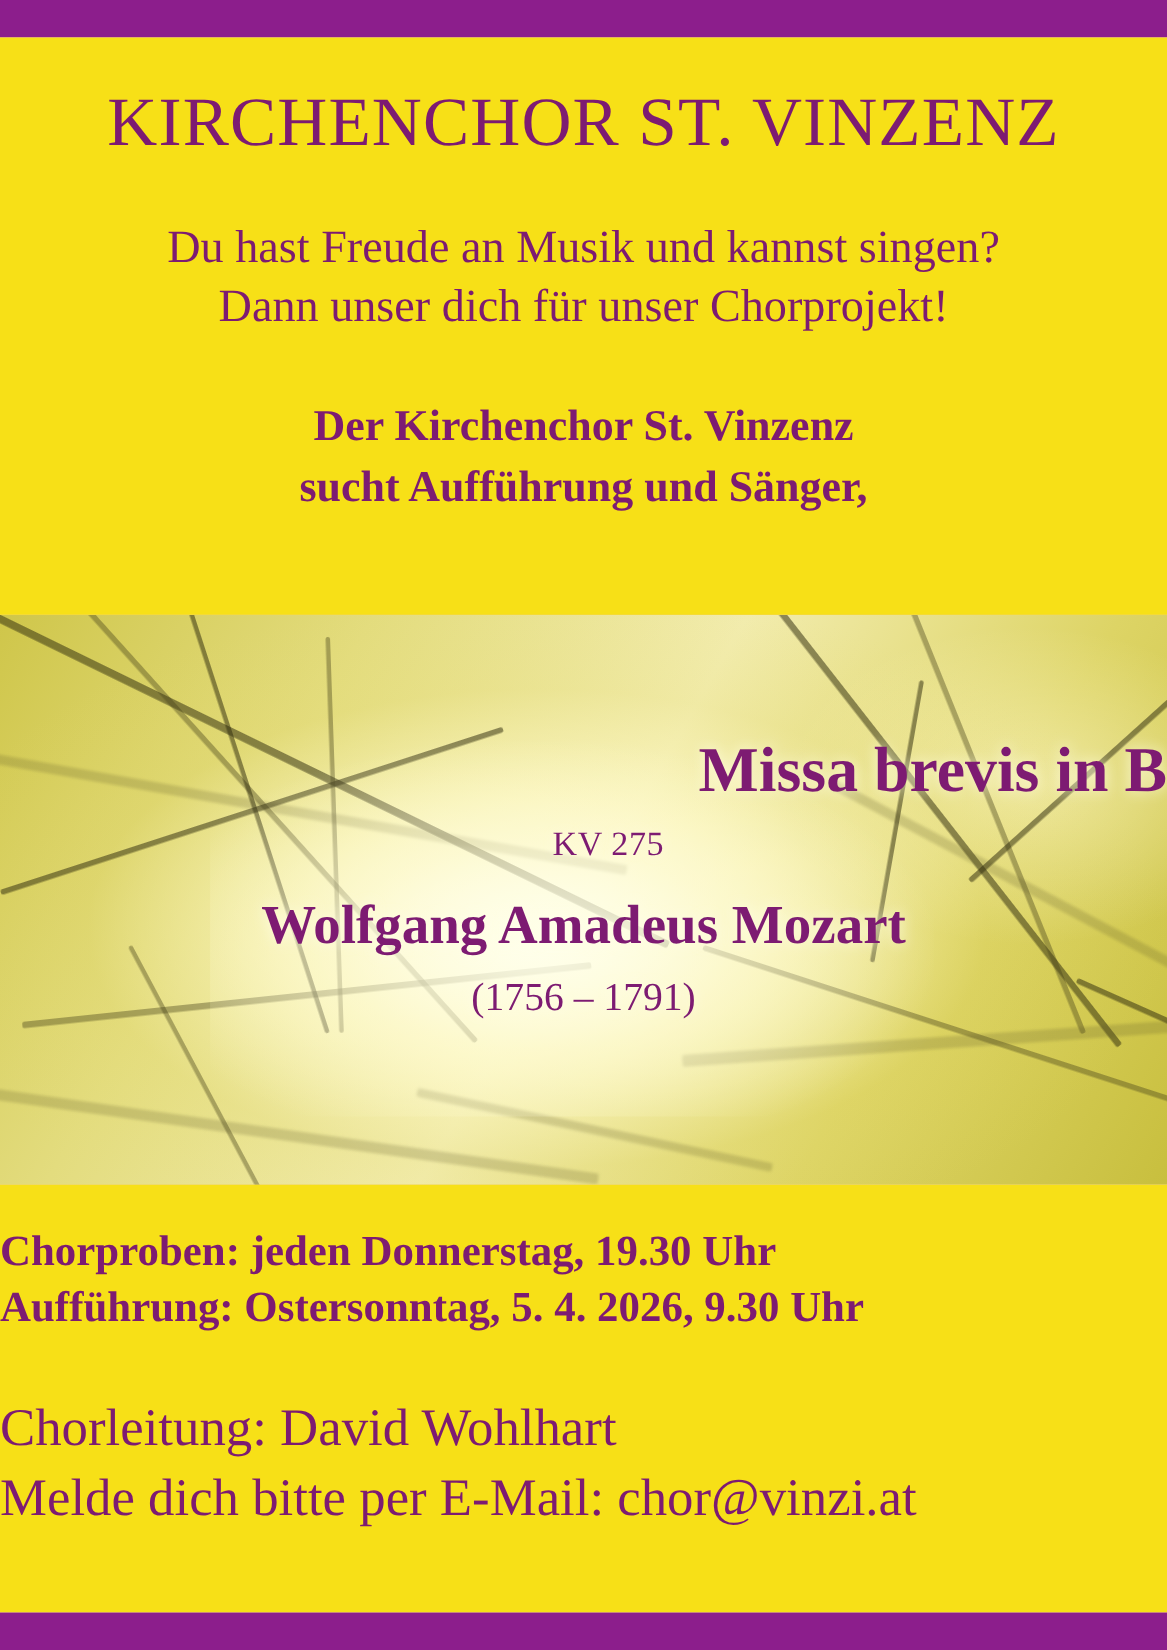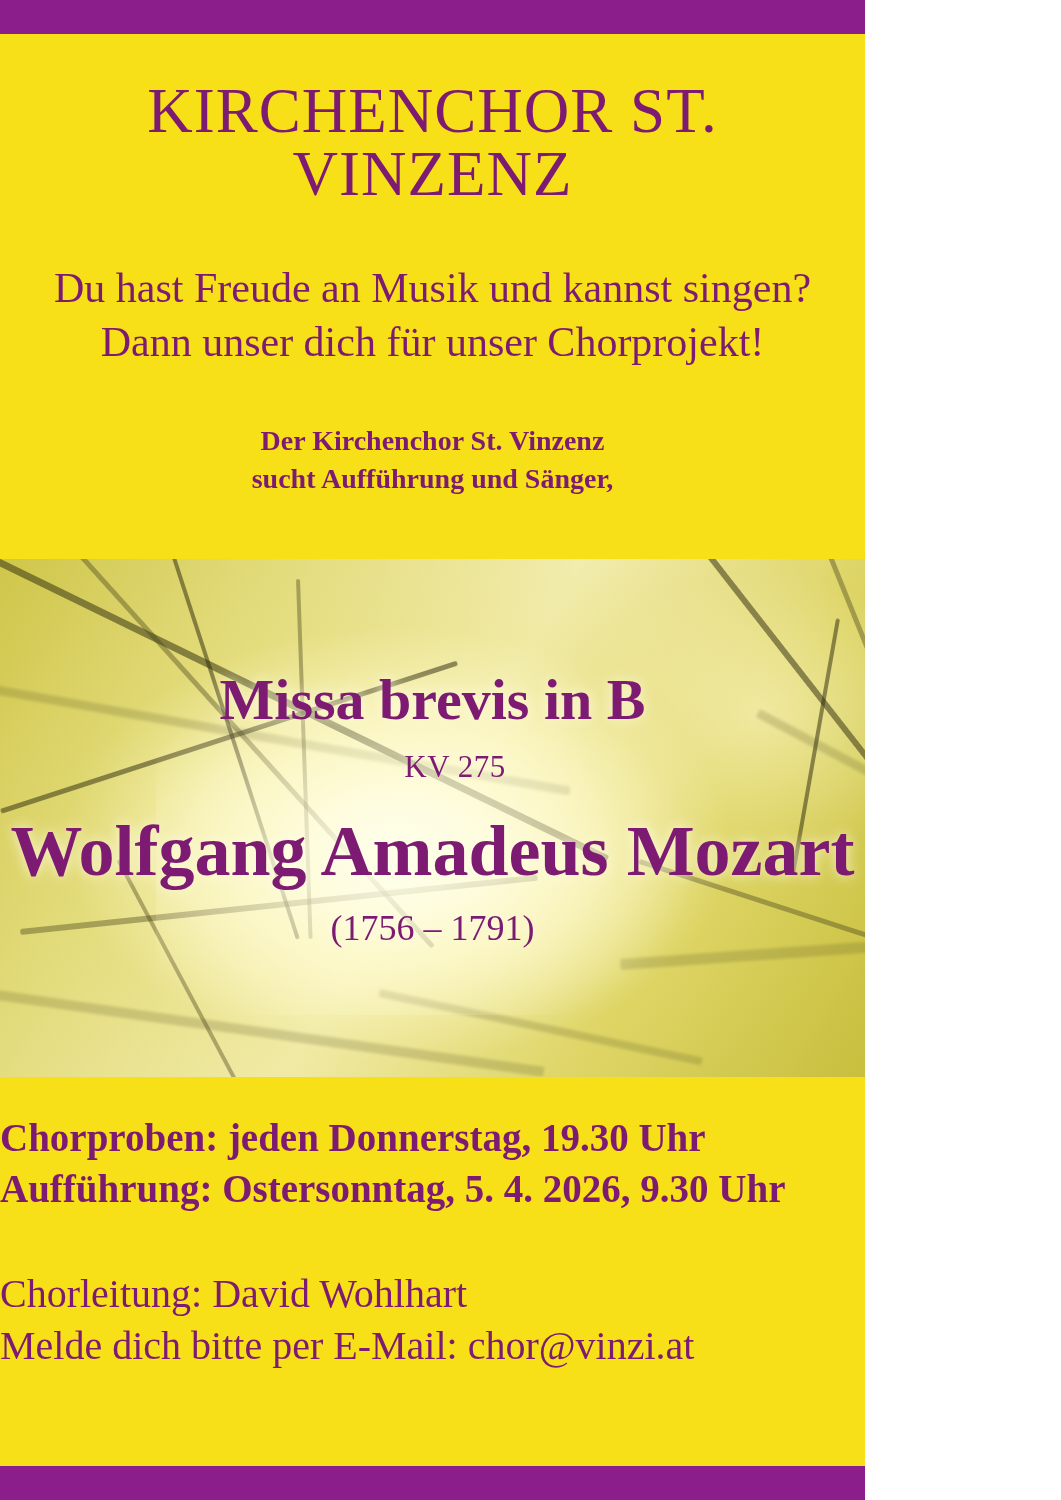--- a/index.html
+++ b/index.html
@@ -5,21 +5,21 @@
   html, body {
     margin: 0;
     padding: 0;
     background: #ffffff;
   }
   body {
     font-family: "Liberation Serif", serif;
   }
   .poster {
     position: relative;
-    width: 865px;
+    width: 1061px;
     height: 1500px;
     background: #f0abfc;
     overflow: hidden;
     box-sizing: border-box;
   }
   .band-top {
     position: absolute;
     top: 0; left: 0;
     width: 100%;
     height: 34px;
@@ -54,21 +54,21 @@
   .intro {
     margin: 4px;
     padding-top: 52px;
     font-size: 42px;
     color: #7d1b72;
     line-height: 1.28;
   }
   .call {
     margin: 0;
     padding-top: 48px;
-    font-size: 28px;
+    font-size: 40px;
     font-weight: bold;
     color: #7d1b72;
     line-height: 1.38;
     font-family: Liberation Serif, serif;
   }
 
   
   .image-band {
     position: absolute;
     top: 559px; left: 0;
@@ -109,34 +109,35 @@
     text-align: center;
     color: #7d1b72;
   }
   .work-title {
     margin: 0;
     padding-top: 112px;
     font-size: 58px;
     font-weight: bold;
     line-height: 1.0;
     text-shadow: 0 0 14px rgba(255,255,230,0.85);
+    text-align: right;
   }
   .work-kv {
     margin: 0;
     padding-top: 20px;
     font-size: 31px;
     font-weight: normal;
     letter-spacing: 0.5px;
     text-shadow: 0 0 12px rgba(255,255,230,0.85);
     padding-left: 45px;
   }
   .composer {
     margin: 0;
     padding-top: 30px;
-    font-size: 72px;
+    font-size: 50px;
     font-weight: bold;
     line-height: 1.0;
     text-shadow: 0 0 14px rgba(255,255,230,0.85);
   }
   .composer-years {
     margin: 0;
     padding-top: 20px;
     font-size: 36px;
     font-weight: normal;
     text-shadow: 0 0 12px rgba(255,255,230,0.85);
@@ -155,21 +156,21 @@
   .schedule {
     margin: 0;
     padding-top: 36px;
     font-size: 39px;
     font-weight: bold;
     line-height: 1.30;
   }
   .contact {
     margin: 0;
     padding-top: 54px;
-    font-size: 40px;
+    font-size: 48px;
     line-height: 1.30;
   }
   .line { display: block; }
 </style>
 </head>
 <body>
 
 <div class="poster">
 
   <div class="band-top"></div>

